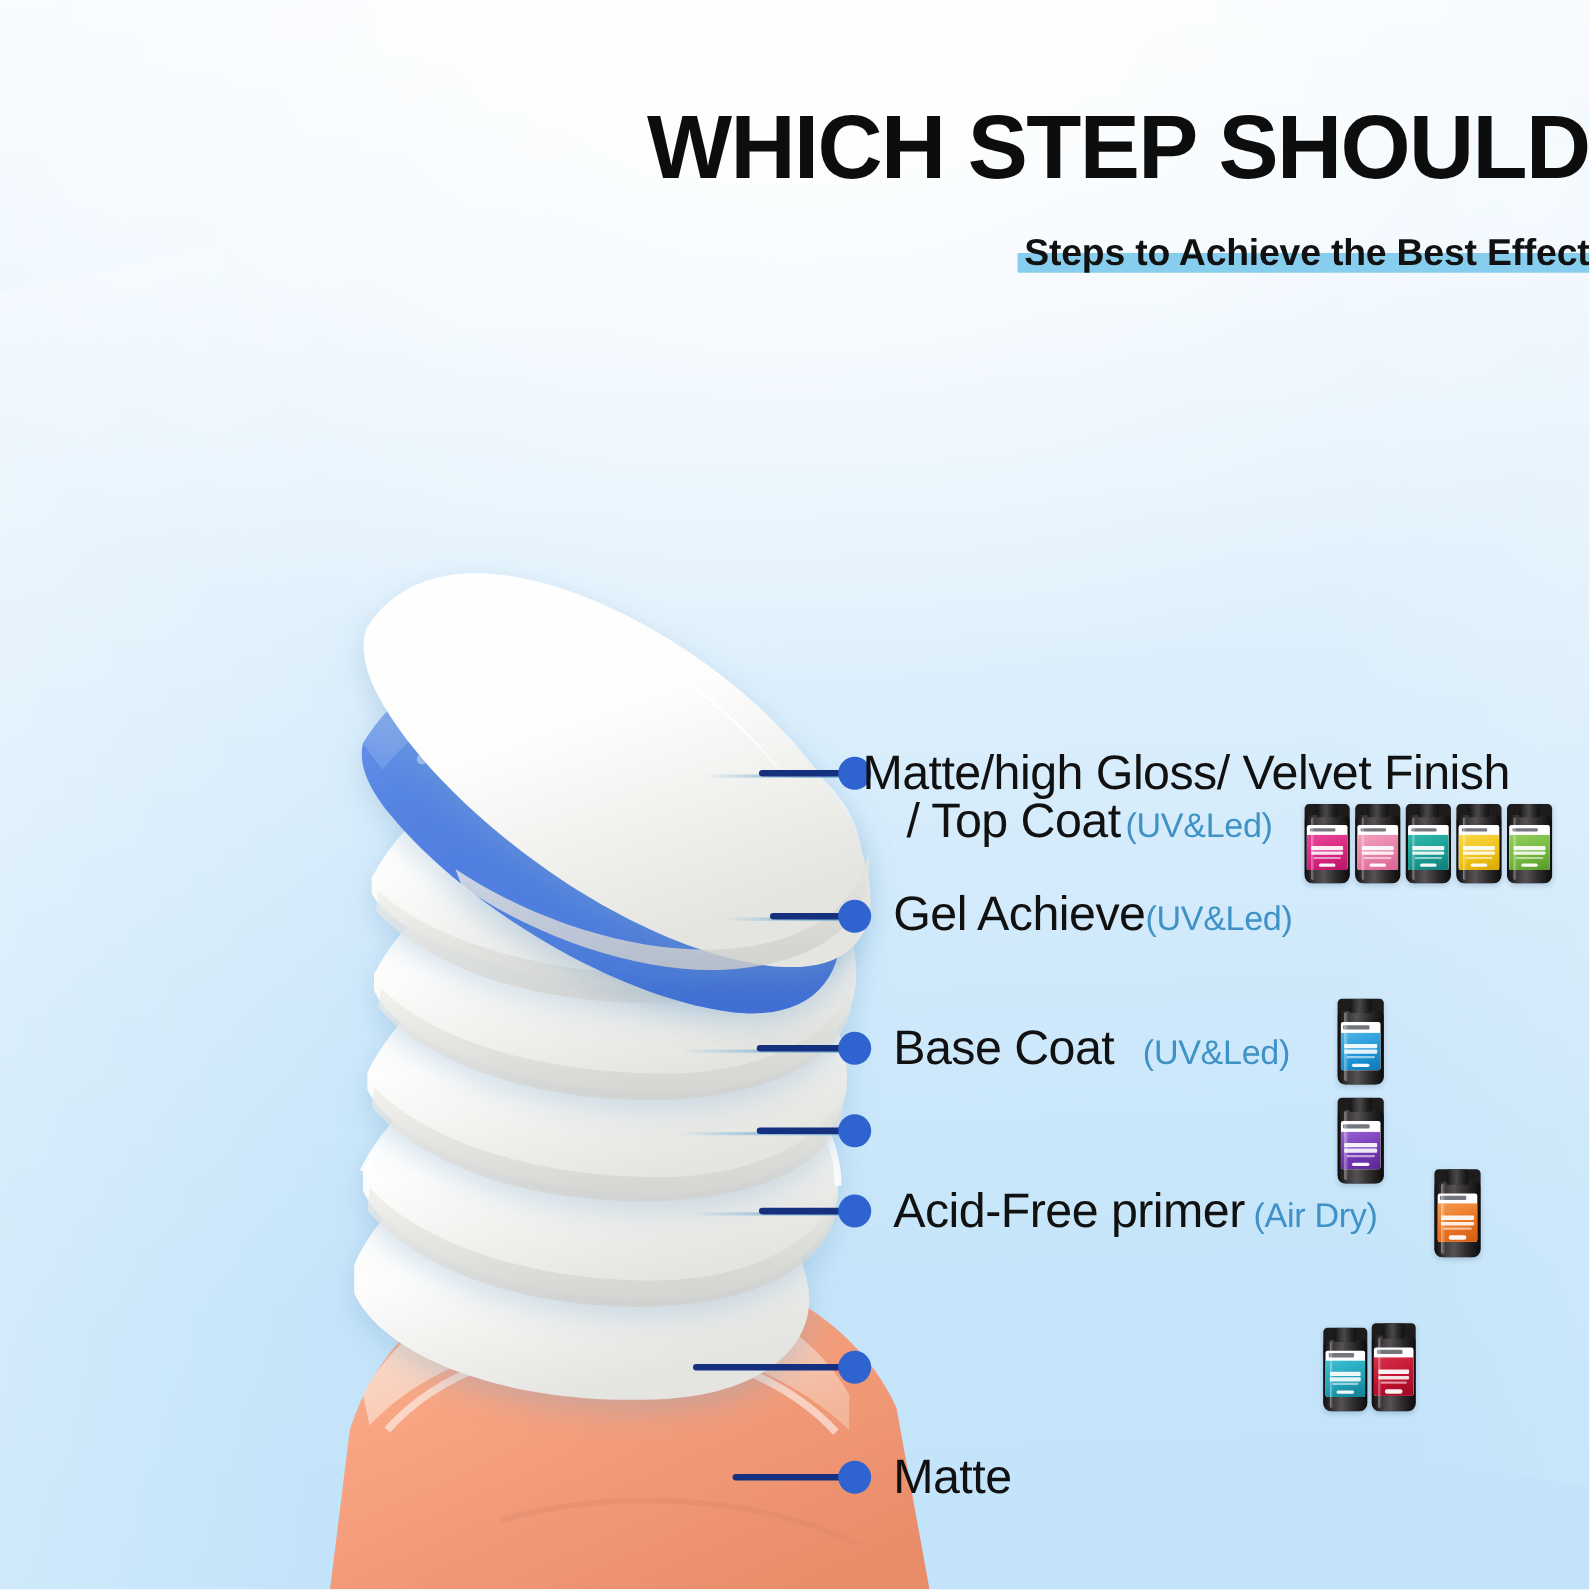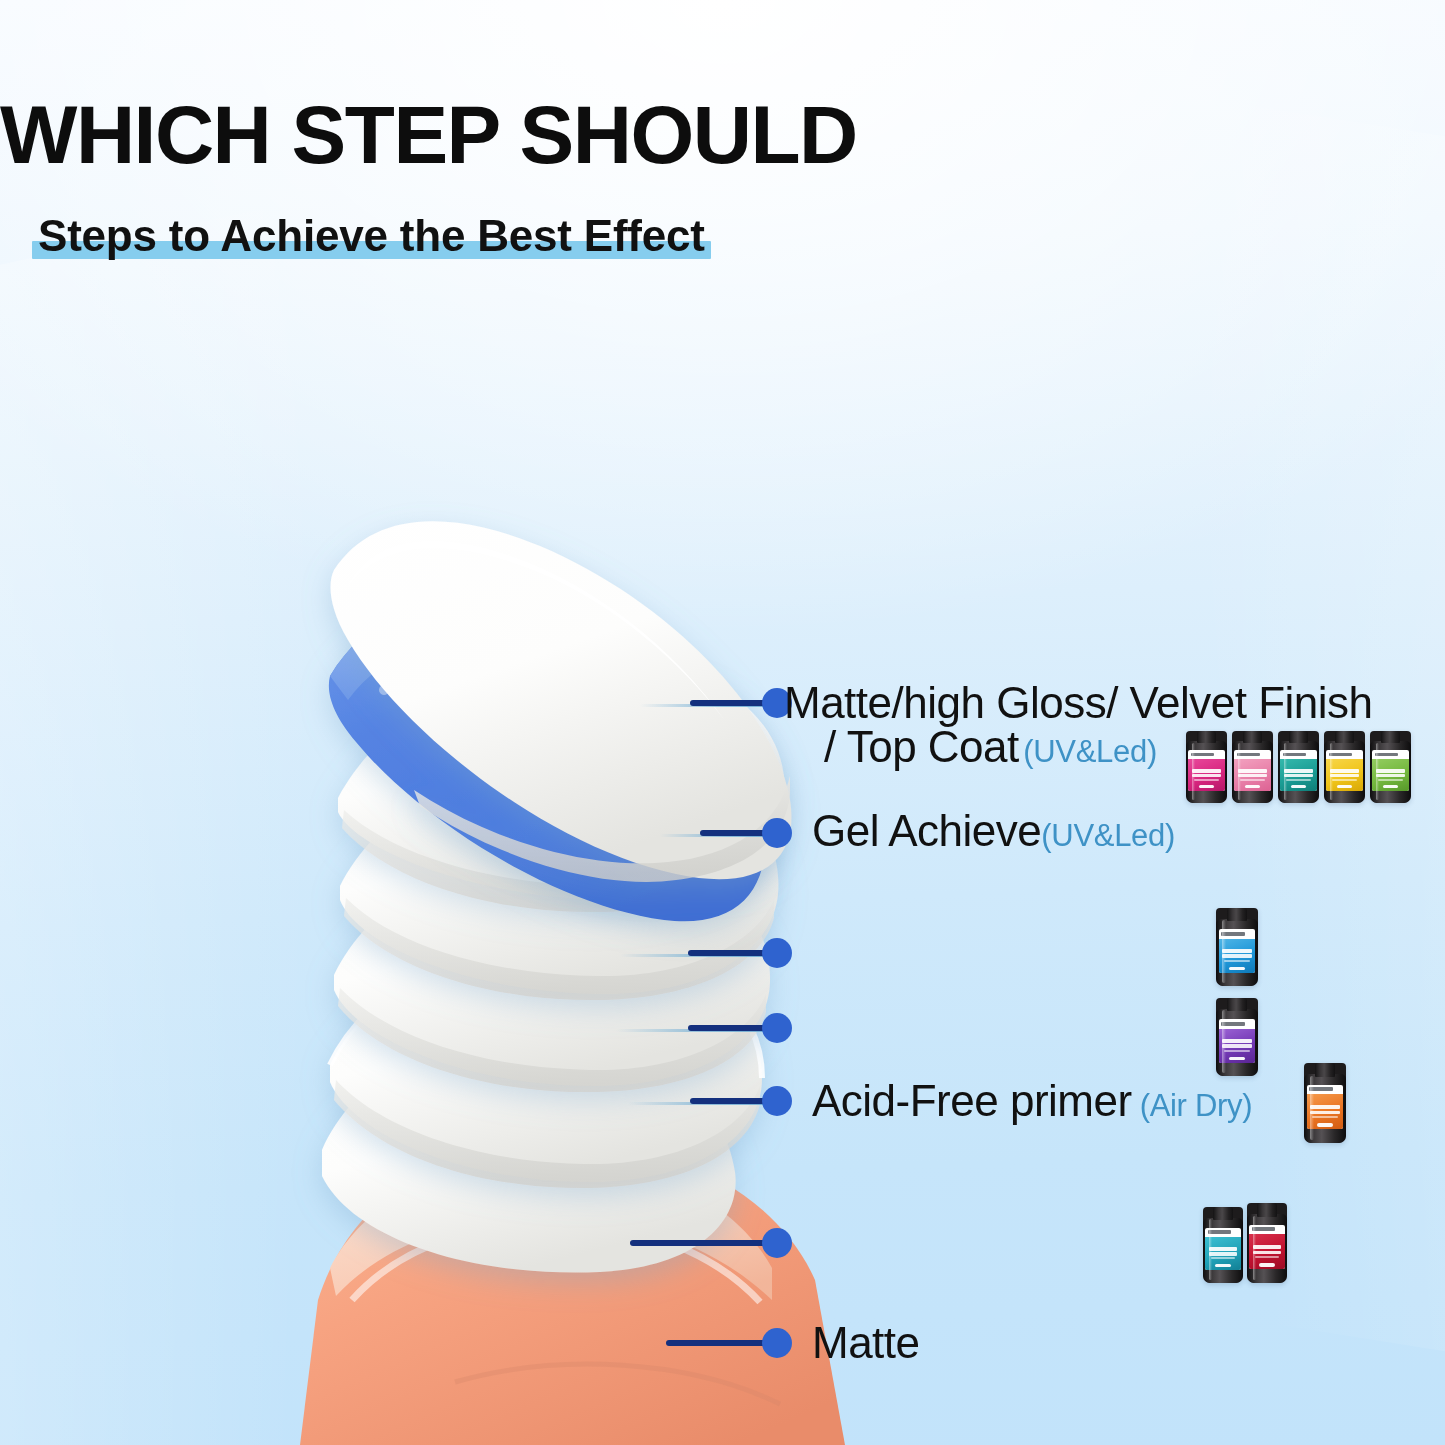--- a/index.html
+++ b/index.html
@@ -16,33 +16,33 @@
   
   .bg-streak{position:absolute;pointer-events:none;}
   .streak-a{left:-260px;top:240px;width:900px;height:1400px;
     background:linear-gradient(104deg,rgba(255,255,255,.55) 0%,rgba(255,255,255,0) 60%);
     transform:rotate(-12deg);}
   .streak-b{right:-300px;top:120px;width:900px;height:1200px;
     background:linear-gradient(255deg,rgba(255,255,255,.38) 0%,rgba(255,255,255,0) 58%);
     transform:rotate(9deg);}
 
   
-  .header{position:absolute;left:0;right:0;top:96px;text-align:left;}
+  .header{position:absolute;left:0;right:0;top:96px;text-align:right;padding-left:13px;}
   .title{
     font-weight:700;font-size:82px;line-height:.96;color:#0d0d0d;
     letter-spacing:-1.5px;
     transform:scaleX(1.0);
     font-family:"Liberation Sans","DejaVu Sans",sans-serif;
   }
   .title .l1{display:block;}
   .title .l2{display:block;margin-top:8px;}
   .subtitle-wrap{position:relative;display:inline-block;margin-top:36px;margin-left:38px;}
   .subtitle-hl{position:absolute;left:-6px;right:-6px;bottom:2px;height:18px;
     background:#86cdee;border-radius:1px;}
-  .subtitle{position:relative;font-weight:700;font-size:44px;color:#111;letter-spacing:-.2px;}
+  .subtitle{position:relative;font-weight:700;font-size:34px;color:#111;letter-spacing:-.2px;}
 
   
   .stack{position:absolute;left:0;top:0;width:1445px;height:1445px;pointer-events:none;}
 
   
   .leader{position:absolute;height:6px;background:#14307e;border-radius:3px;}
   .leader .dot{position:absolute;right:-22px;top:50%;width:30px;height:30px;margin-top:-15px;
     border-radius:50%;background:#2f63cf;}
   .hairline{position:absolute;height:3px;border-radius:2px;
     background:linear-gradient(90deg,rgba(150,195,225,0) 0%,rgba(125,180,215,.85) 60%,rgba(110,170,210,.95) 100%);}
@@ -233,20 +233,23 @@
     <span class="l2">
       <span class="main">/ Top Coat</span>
       <span class="cure">(UV&amp;Led)</span>
     </span>
   </div>
 
   <div class="label" style="left:812px;top:806px;">
     <span class="main">Gel Achieve</span><span class="cure">(UV&amp;Led)</span>
   </div>
 
+  <div class="label" style="left:812px;top:928px;">
+    <span class="main">Base Coat</span><span class="cure" style="margin-left:26px;">(UV&amp;Led)</span>
+  </div>
 
 
   <div class="label" style="left:812px;top:1076px;">
     <span class="main">Acid-Free primer</span><span class="cure" style="margin-left:8px;">(Air Dry)</span>
   </div>
 
 
   <div class="label" style="left:812px;top:1318px;">
     <span class="main">Matte</span>
   </div>

